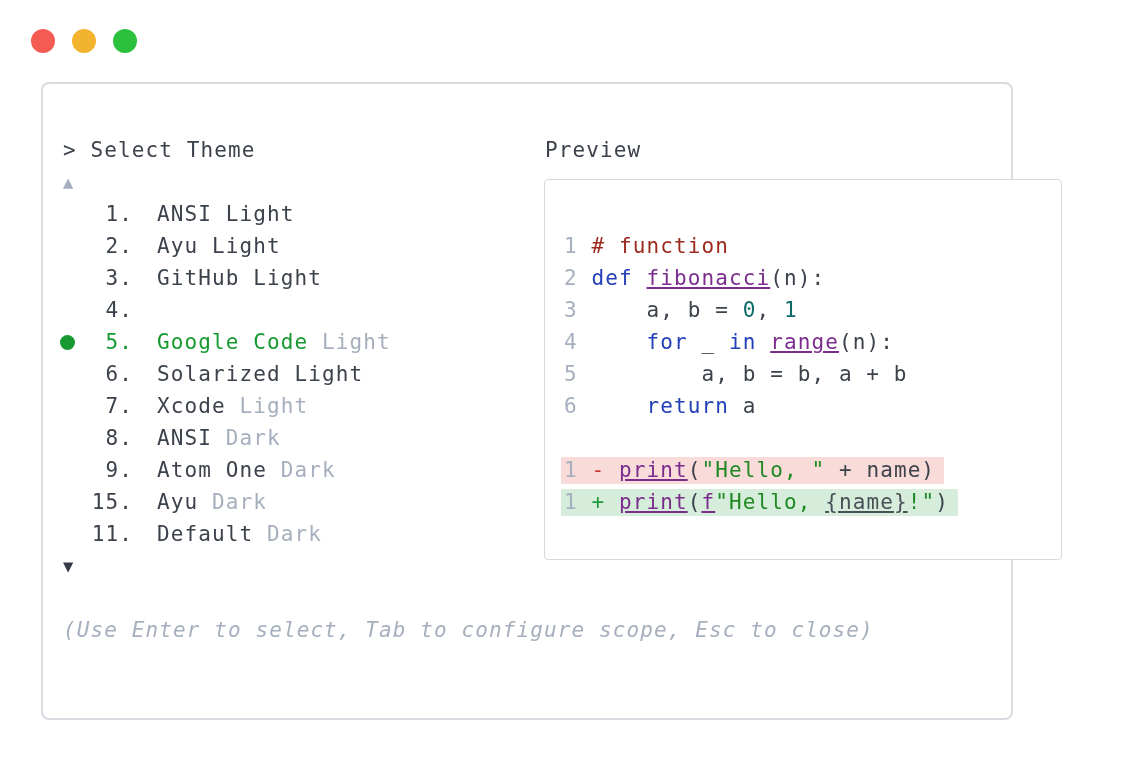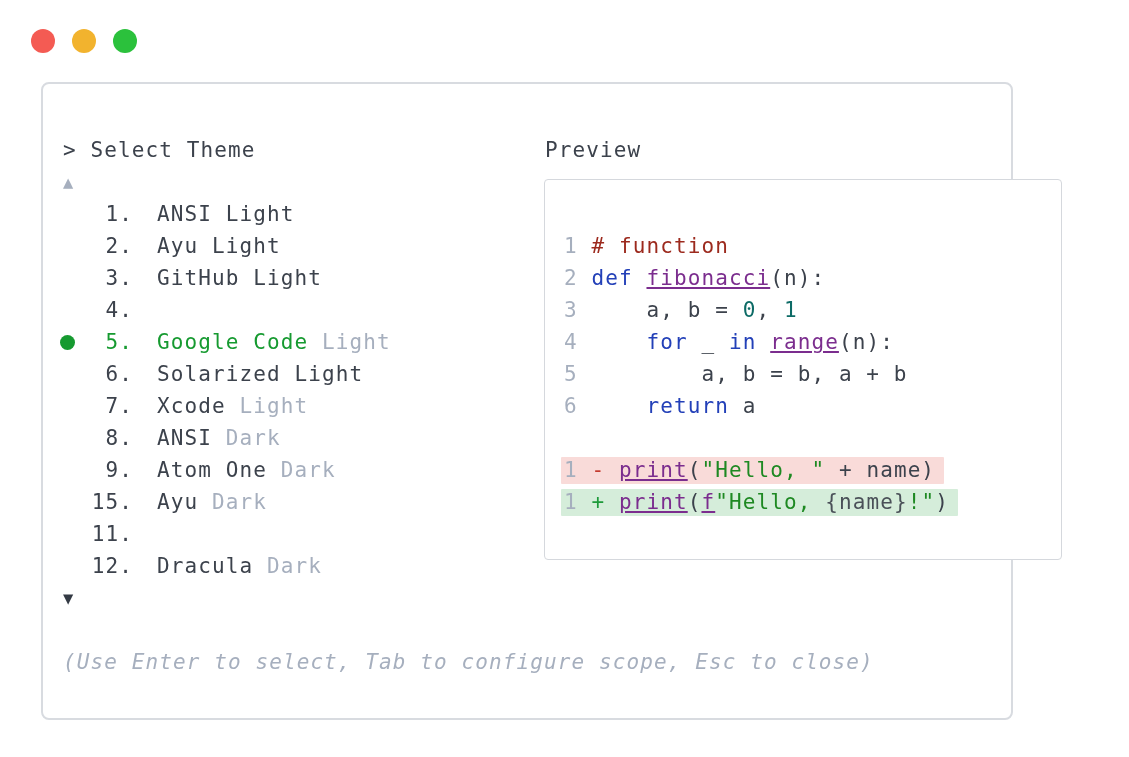--- a/index.html
+++ b/index.html
@@ -56,21 +56,21 @@
     background:#ffffff;padding:50px 0 0 19px;overflow:hidden;
   }
   .code-line{height:32px;line-height:32px;white-space:pre;}
   .ln{color:var(--line_number);}
   .tok-plain{color:var(--text_dark);}
   .tok-comment{color:var(--code_comment);}
   .tok-keyword{color:var(--code_keyword);text-align:center;}
   .tok-func{color:var(--code_function);text-decoration:underline;}
   .tok-number{color:var(--code_number);}
   .tok-string{color:var(--code_string);}
-  .tok-dim{color:var(--code_dim);}
+  .tok-dim{color:var(--code_dim);text-decoration:underline;}
   .tok-minus{color:var(--diff_minus);}
   .tok-plus{color:var(--diff_plus);}
   .diff-row{height:32px;display:flex;align-items:center;}
   .diff-chip{display:inline-block;white-space:pre;line-height:27px;padding:0 9px 0 3px;margin-left:-3px;border-radius:1px;}
   .diff-chip.del{background:var(--diff_del_bg);}
   .diff-chip.add{background:var(--diff_add_bg);}
   .spacer-row{height:32px;}
 </style>
 </head>
 <body>
@@ -143,27 +143,23 @@
 
   <div class="list-row">
     <span class="marker"></span>
     <span class="num">15.</span>
     <span class="label-cell"><span class="name-main">Ayu</span><span class="name-suffix"> Dark</span></span>
   </div>
 
   <div class="list-row">
     <span class="marker"></span>
     <span class="num">11.</span>
+    <span class="label-cell"><span class="name-main">Default</span><span class="name-suffix"> Dark</span></span>
   </div>
 
-  <div class="list-row">
-    <span class="marker"></span>
-    <span class="num">12.</span>
-    <span class="label-cell"><span class="name-main">Dracula</span><span class="name-suffix"> Dark</span></span>
-  </div>
 </div>
     <div class="row arrow-row down">▼</div>
     <div class="spacer-row"></div>
     <div class="row hint-row">(Use Enter to select, Tab to configure scope, Esc to close)</div>
   </div>
 
   <div class="preview-label">Preview</div>
   <div class="preview-box">
     <div>
   <div class="code-line"><span class="ln">1 </span><span class="code-tokens"><span class="tok-comment"># function</span></span></div>

